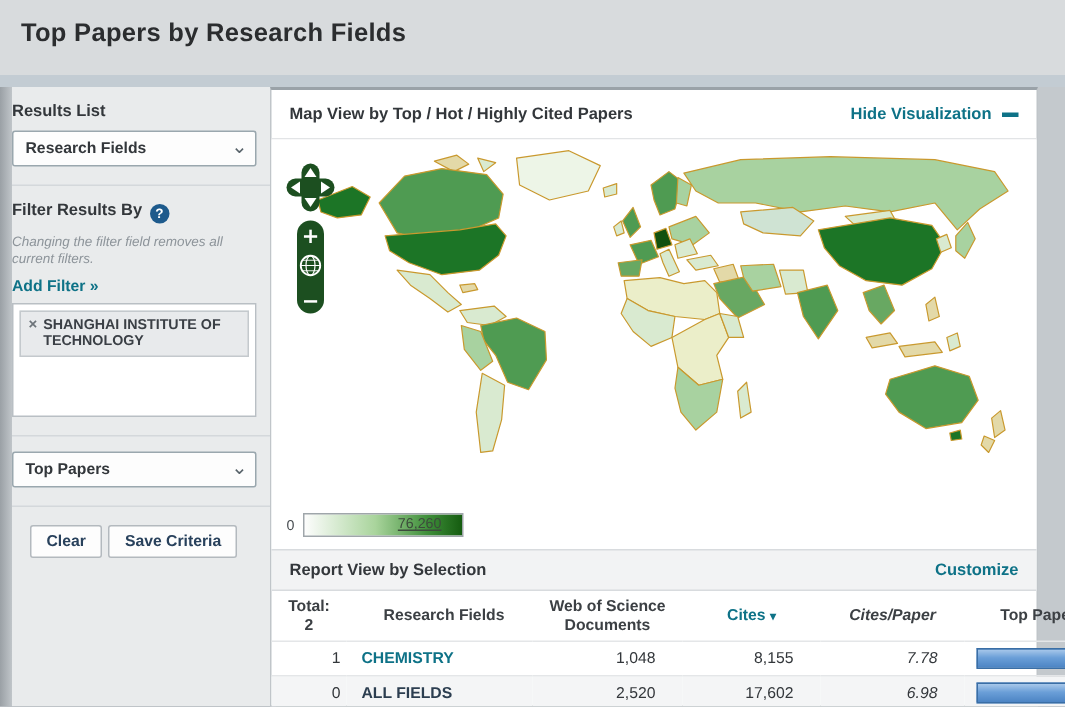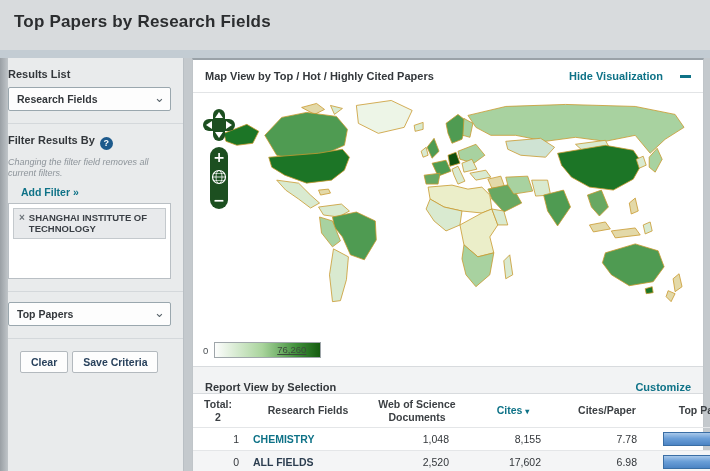--- a/index.html
+++ b/index.html
@@ -15,56 +15,56 @@
 
   
   #sidebar{position:absolute;left:8px;top:58px;width:176px;height:413px;background:#e9ebec;border-right:1px solid #b9bfc4;box-sizing:border-box;}
   .sb-section{padding:10px 12px 12px 0;border-bottom:1px solid #d4d8db;}
   .sb-label{font-size:11px;font-weight:bold;color:#33373b;margin-bottom:7px;}
   .sb-select{position:relative;height:22px;background:#fdfdfd;border:1px solid #9aa7ae;border-radius:2px;display:flex;align-items:center;padding:0 20px 0 8px;cursor:pointer;}
   .sb-select .sel-text{font-size:10.5px;font-weight:bold;color:#33373b;}
   .sb-select .chev{position:absolute;right:5px;top:2px;font-size:13px;color:#5a6artpx;color:#58636a;}
   .help-circle{display:inline-block;width:13px;height:13px;line-height:13px;border-radius:50%;background:#1d5a8c;color:#fff;font-size:9px;font-weight:bold;text-align:center;vertical-align:-2px;margin-left:5px;cursor:pointer;}
   .sb-note{font-size:9px;font-style:italic;color:#8d949a;line-height:1.25;margin:2px 0 6px 0;}
-  .add-filter{font-size:10.5px;font-weight:bold;color:#0e7287;cursor:pointer;margin-bottom:5px;margin-left:13px;}
+  .add-filter{font-size:10.5px;font-weight:bold;color:#0e7287;cursor:pointer;margin-bottom:5px;}
   .filter-box{background:#fff;border:1px solid #b9bfc4;min-height:66px;padding:4px;}
   .filter-tag{display:flex;gap:4px;background:#e8eaec;border:1px solid #c4c9cd;padding:3px 5px;cursor:pointer;}
   .filter-tag .x{color:#6d747a;font-size:10px;font-weight:bold;}
   .filter-tag .t{font-size:9.5px;font-weight:bold;color:#3a3f45;line-height:1.25;}
   .sb-buttons{padding:12px;display:flex;gap:4px;}
   .sb-btn{height:22px;background:#fdfdfd;border:1px solid #b3b9be;border-radius:2px;font-size:10.5px;font-weight:bold;color:#28415c;padding:0 10px;cursor:pointer;font-family:"Liberation Sans",sans-serif;}
 
   
-  #main{position:absolute;left:192px;top:58px;width:512px;height:413px;background:#ffffff;border:1px solid #c0c5c9;border-top:2px solid #9aa2a8;box-sizing:border-box;}
+  #main{position:absolute;left:180px;top:58px;width:512px;height:413px;background:#ffffff;border:1px solid #c0c5c9;border-top:2px solid #9aa2a8;box-sizing:border-box;}
   #maphead{height:32px;display:flex;align-items:center;justify-content:space-between;padding:0 12px;border-bottom:1px solid #e2e4e6;}
   #maphead .mh-title{font-size:11px;font-weight:bold;color:#33373b;}
-  .teal-link{font-size:11px;font-weight:bold;color:#0e7287;cursor:pointer;display:flex;align-items:center;gap:17px;}
+  .teal-link{font-size:11px;font-weight:bold;color:#0e7287;cursor:pointer;display:flex;align-items:center;gap:7px;}
   .minus-glyph{display:inline-block;width:11px;height:3px;background:#0e7287;}
 
   #maparea{position:relative;height:273px;background:#fff;overflow:hidden;}
   #mapcontrols{position:absolute;left:8px;top:14px;width:36px;z-index:5;}
   #worldmap{position:absolute;left:14px;top:2px;}
   #worldmap path{stroke:#c9992e;stroke-width:0.8;stroke-linejoin:round;cursor:pointer;}
   #legend{position:absolute;left:10px;bottom:8px;display:flex;align-items:center;gap:6px;}
   #legend .lg-min{font-size:9.5px;color:#4a4f53;}
   #legend .lg-bar{position:relative;width:105px;height:14px;border:1px solid #9fa6aa;background:linear-gradient(90deg,#fdfdfd 0%,#a9d49c 45%,#3f8f3a 78%,#155c10 100%);}
   #legend .lg-max{position:absolute;left:0;right:14px;top:1px;text-align:right;font-size:9.5px;color:#3c4a3c;text-decoration:underline;}
 
   
-  #reportbar{height:26px;display:flex;align-items:flex-end;justify-content:space-between;padding:0 12px;background:#f2f3f4;border-top:1px solid #d8dbde;border-bottom:1px solid #d8dbde;}
+  #reportbar{height:26px;display:flex;align-items:center;justify-content:space-between;padding:0 12px;background:#f2f3f4;border-top:1px solid #d8dbde;border-bottom:1px solid #d8dbde;}
   #reportbar .rb-title{font-size:11px;font-weight:bold;color:#33373b;}
 
   table#rpt{width:100%;border-collapse:collapse;table-layout:fixed;}
   #rpt th{font-size:10.5px;font-weight:bold;color:#3c4click044;color:#3c4044;padding:4px 4px;vertical-align:middle;line-height:1.2;}
   #rpt td{font-size:10.5px;color:#33373b;padding:4px 4px;}
   #rpt .col-idx{width:42px;text-align:right;}
   #rpt .col-field{width:110px;text-align:left;padding-left:10px;}
   #rpt .col-docs{width:92px;}
   #rpt .col-cites{width:84px;}
-  #rpt .col-cpp{width:88px;}
+  #rpt .col-cpp{width:88px;font-style:italic;}
   #rpt .col-top{width:96px;}
   #rpt thead th{text-align:center;}
   #rpt thead th.col-idx{text-align:center;}
   #rpt thead th.col-field{text-align:center;}
   #rpt td.num{text-align:right;padding-right:18px;}
   #rpt tbody tr{border-top:1px solid #e4e6e8;}
   #rpt tbody tr:nth-child(2){background:#f4f5f6;}
   .field-link{color:#0e7287;font-weight:bold;cursor:pointer;}
   .field-strong{color:#2c3e50;font-weight:bold;}
   .cites-sort{color:#0e7287;cursor:pointer;text-align:center;}

